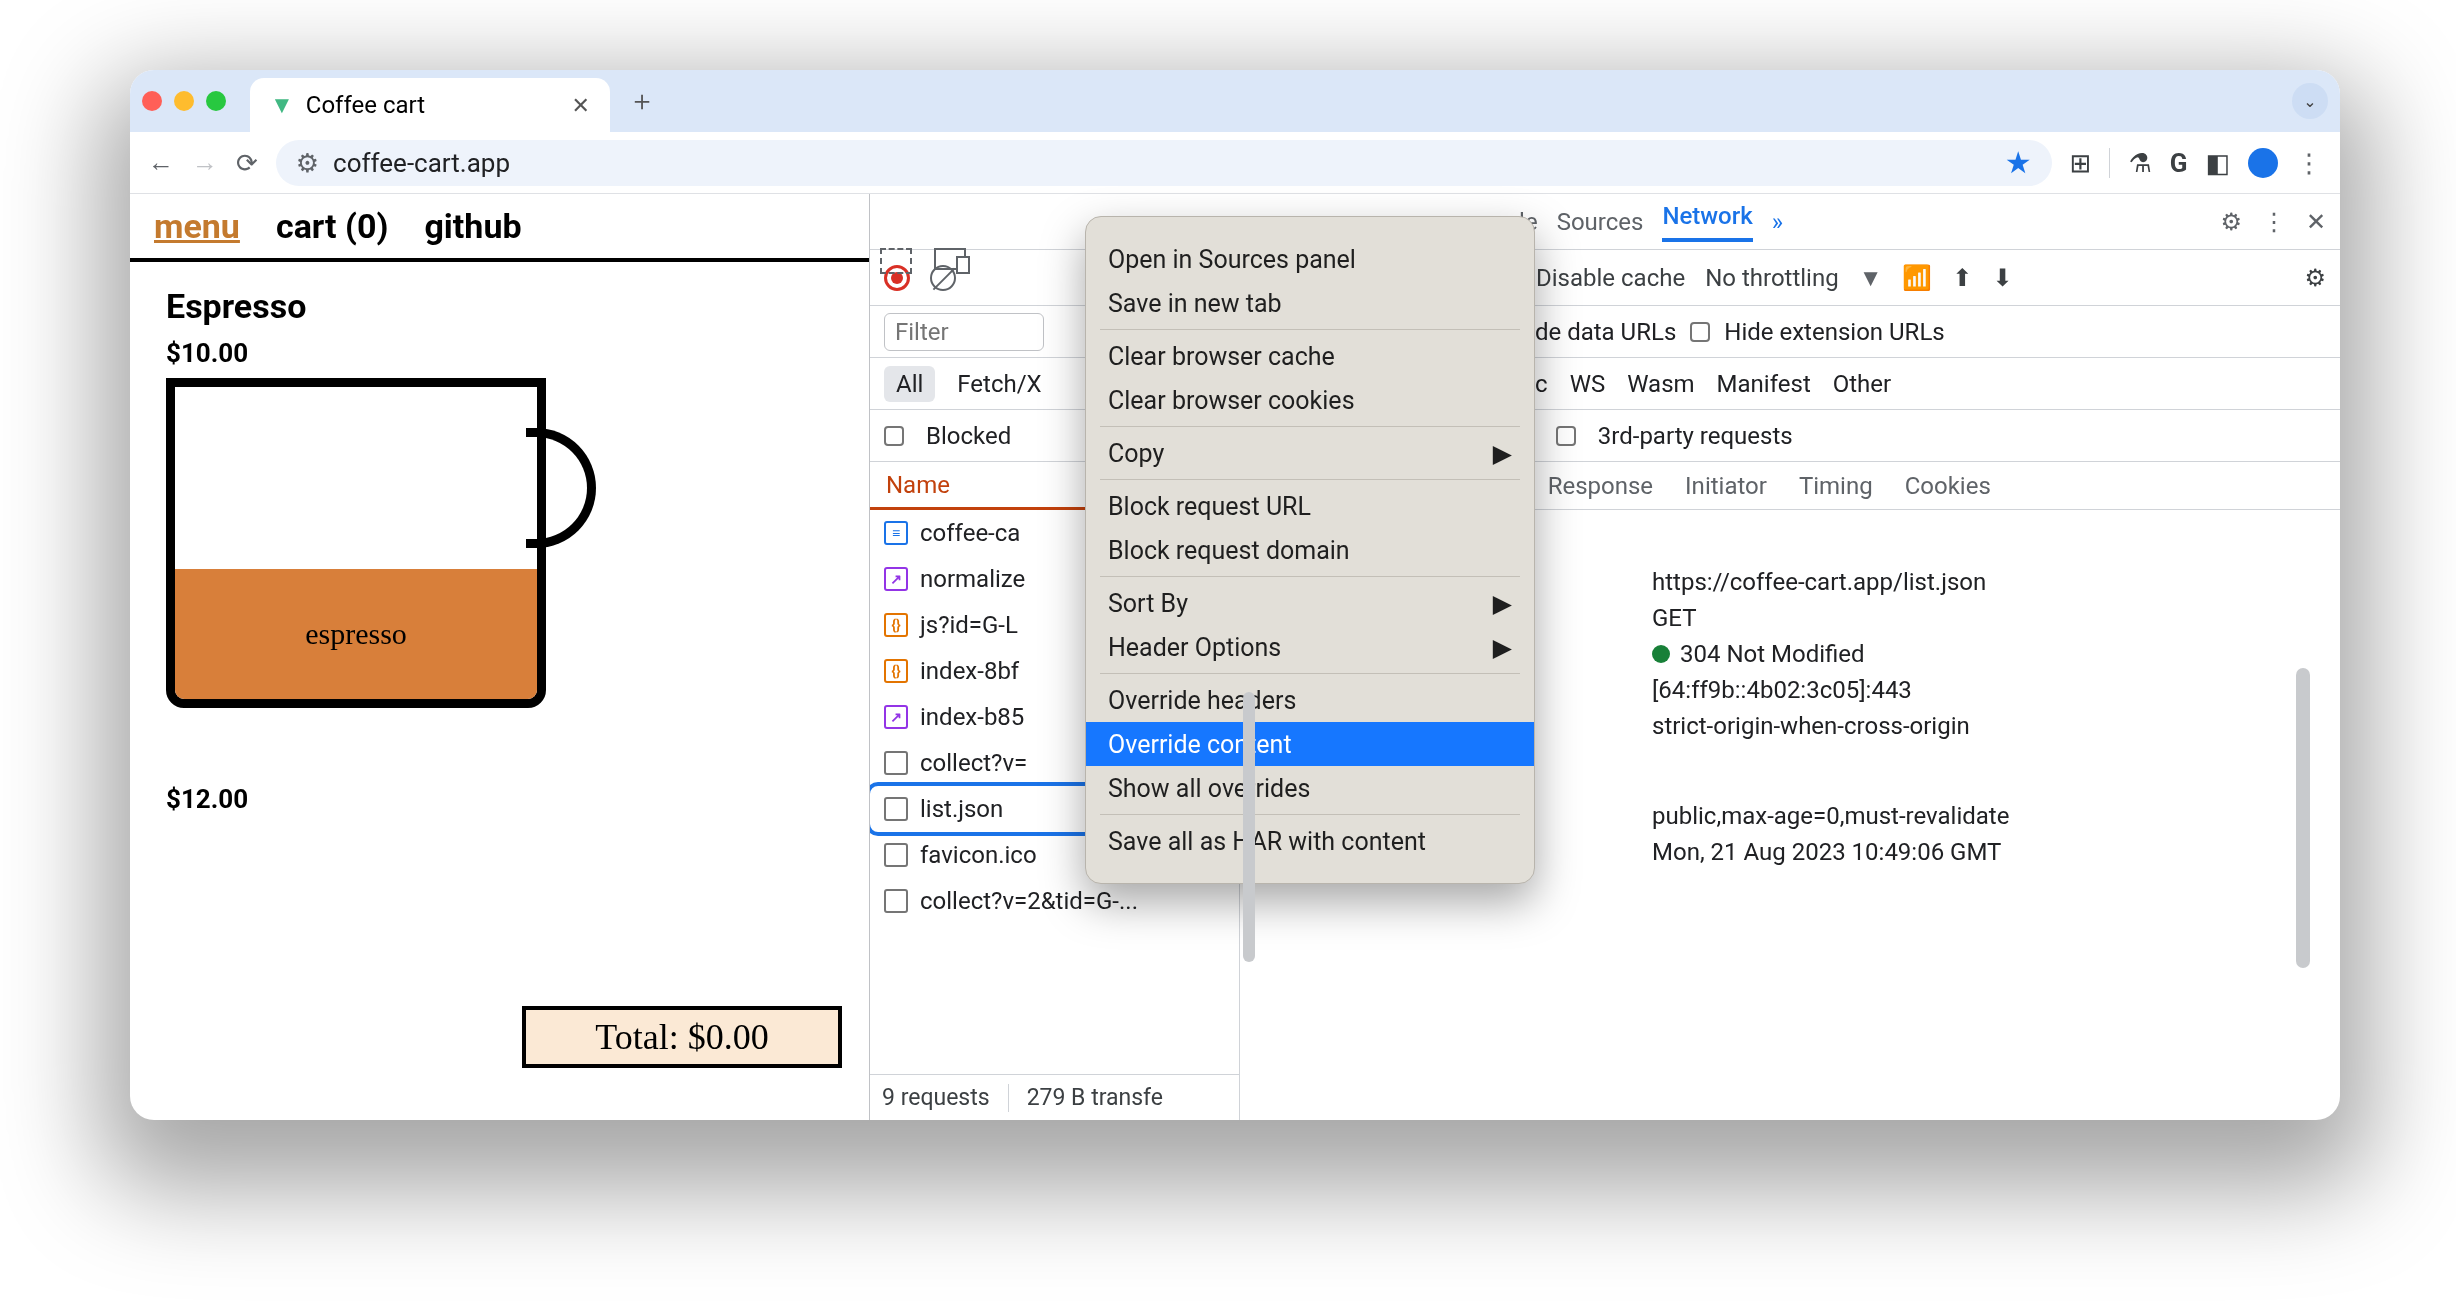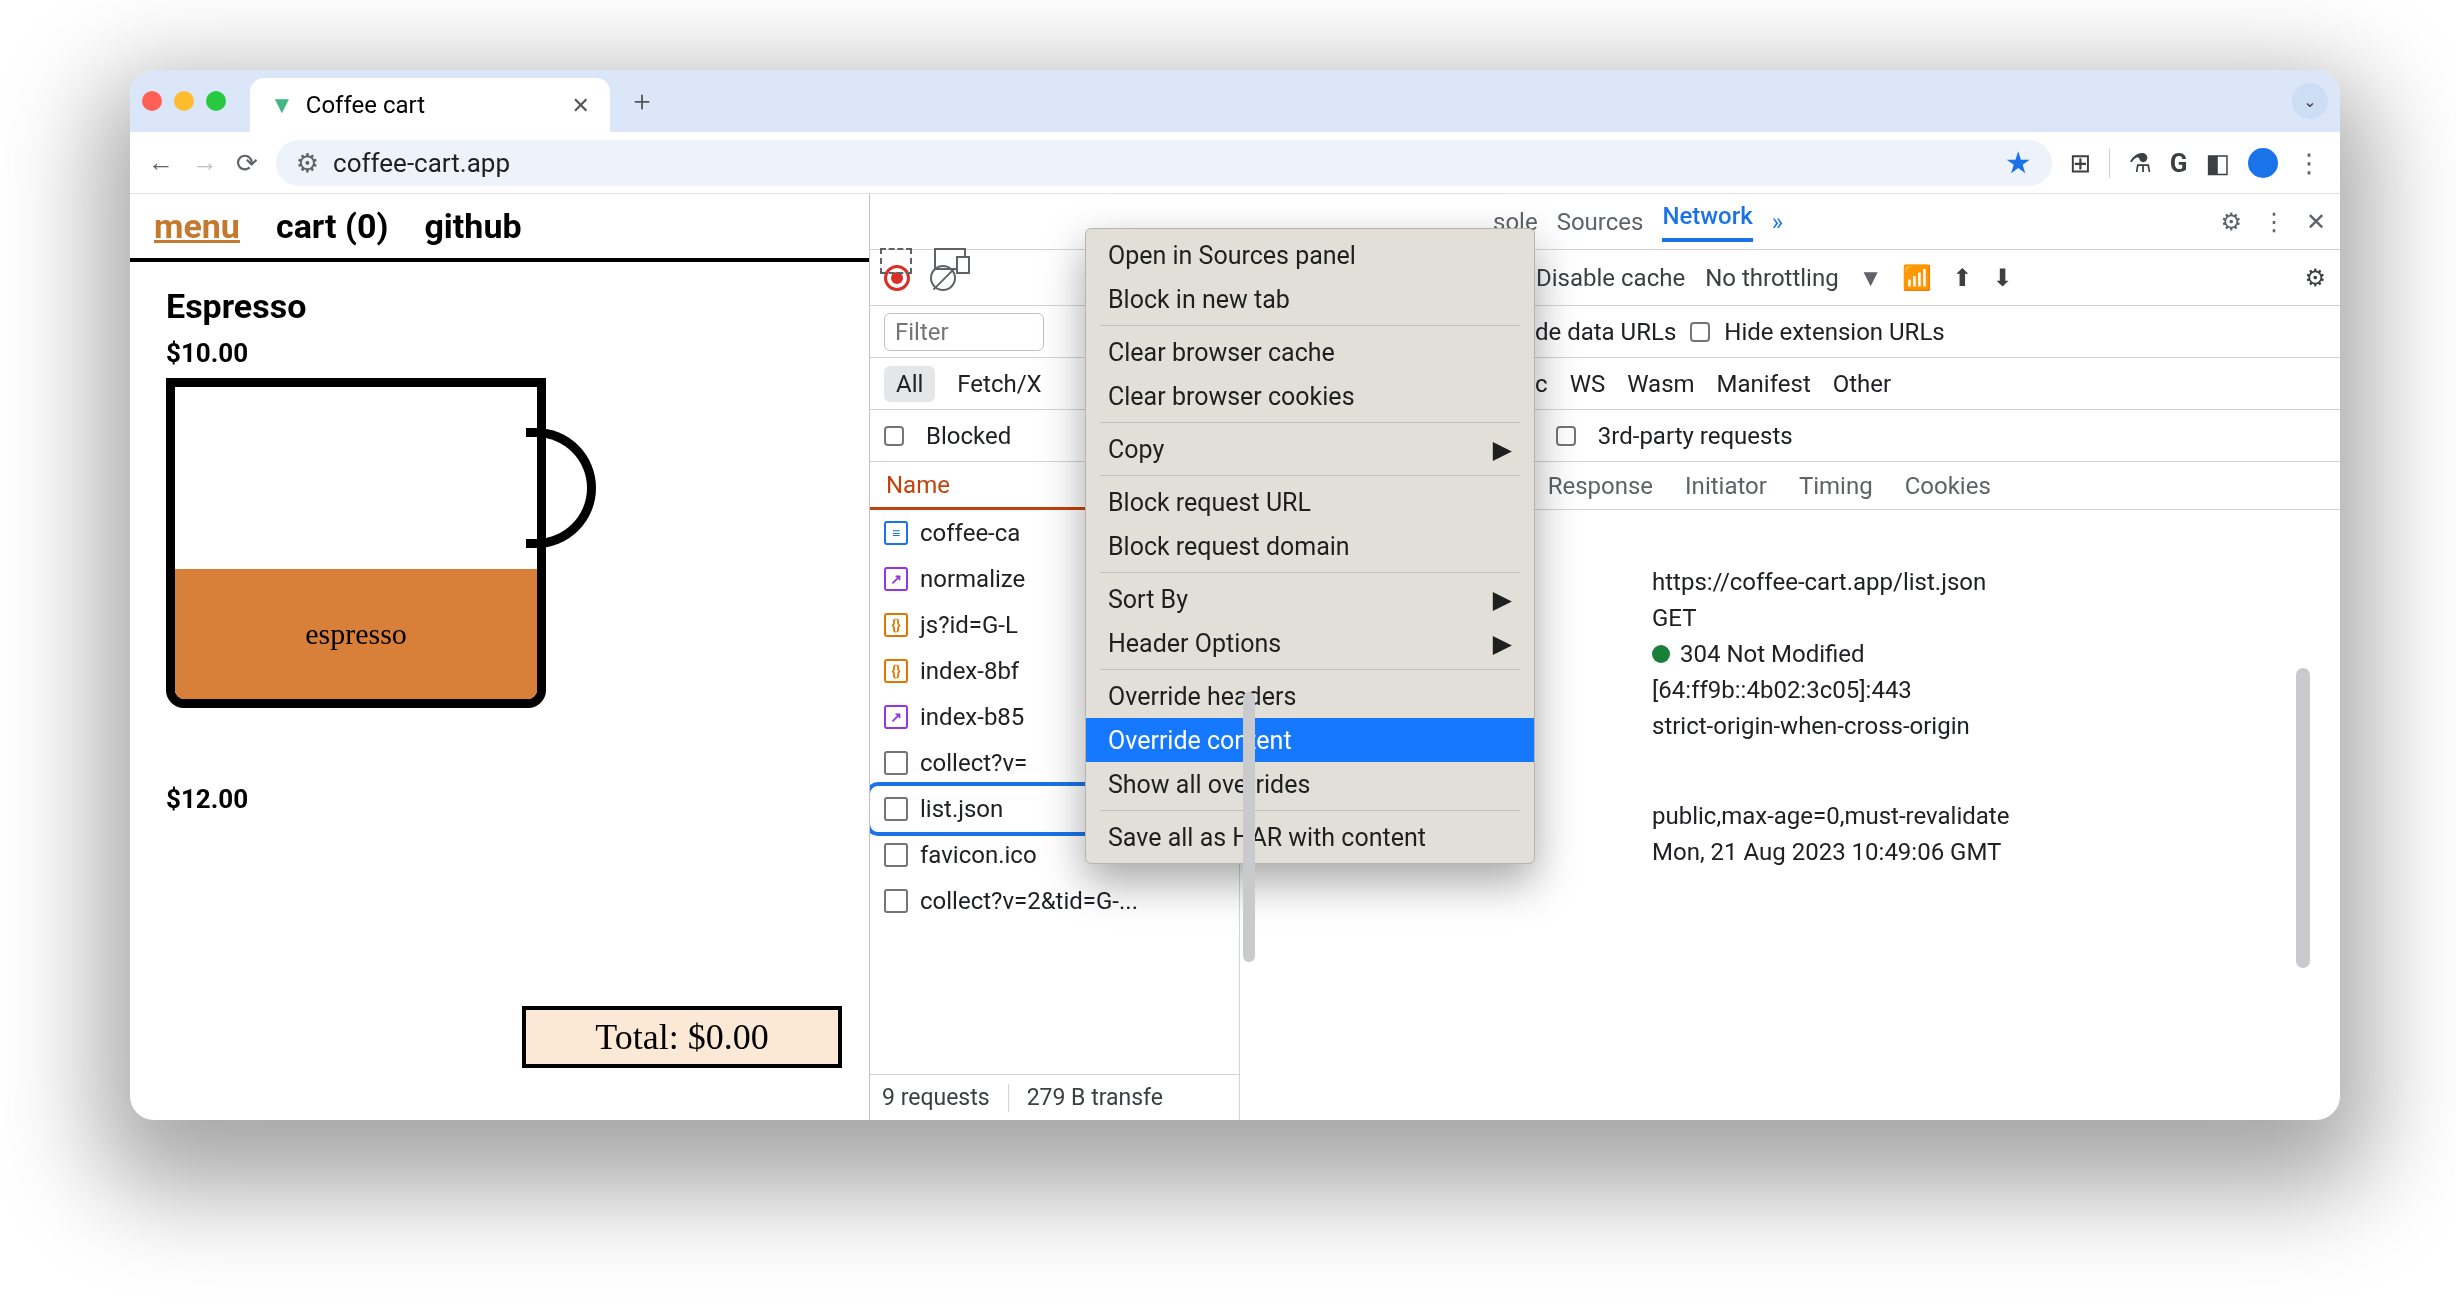--- a/index.html
+++ b/index.html
@@ -84,21 +84,21 @@
 .dettabs .active{ color:#202124; border-bottom:3px solid #9aa0a6; padding-bottom:6px;}
 .detbody { flex:1; overflow:auto; padding: 12px 18px; }
 .secthead { display:flex; align-items:center; gap:8px; color:#3c4043; margin: 8px 0 10px; }
 .tri::before{content:"▼"; font-size:16px; margin-right:4px; color:#5f6368;}
 .kv { display:flex; gap:30px; margin: 8px 0 8px 34px; }
 .kv .k{ width:330px; color:#3c4043; }
 .kv .v{ color:#202124; display:flex; align-items:center; gap:10px; }
 .status-dot{ width:18px; height:18px; border-radius:50%; background:#188038; display:inline-block; }
 
 
-.ctxmenu { position:absolute; left: 1085px; top:228px; width:450px; background:#e2dfd8; border:1px solid #b8b4ac; border-radius:6px; box-shadow: 0 18px 44px rgba(0,0,0,.35); padding:4px 0; font-size:25px; color:#1f1f1f; }
+.ctxmenu { position:absolute; left: 1085px; top:216px; width:450px; background:#e2dfd8; border:1px solid #b8b4ac; border-radius:16px; box-shadow: 0 18px 44px rgba(0,0,0,.35); padding:20px 0; font-size:25px; color:#1f1f1f; }
 .ctxitem { height:44px; display:flex; align-items:center; padding:0 22px; justify-content:space-between; }
 .ctxitem.sel { background:#1677ff; color:#fff; }
 .ctxsep { height:1px; background:#c3bfb7; margin:4px 14px; }
 
 .leftdevbtns { position:absolute; left:880px; top:248px; display:flex; gap:22px; }
 .leftdevbtns .btn{ width:32px; height:26px; border:2px dashed #5f6368; }
 .leftdevbtns .btn2{ width:32px; height:22px; border:2px solid #5f6368; position:relative; }
 .leftdevbtns .btn2::after{content:"";position:absolute;width:10px;height:14px;border:2px solid #5f6368;right:-6px;bottom:-6px;background:#fff;}
 
 .rightscroll { position:absolute; right:146px; top:668px; width:14px; height:300px; background:#c8cacd; border-radius:8px; }
@@ -327,21 +327,21 @@
 <div class="leftdevbtns">
   <div class="btn"></div>
   <div class="btn2"></div>
 </div>
 
 <div class="ctxmenu">
   <div class="ctxitem">
       <span>Open in Sources panel</span>
     </div>
   <div class="ctxitem">
-      <span>Block in new tab</span>
+      <span>Save in new tab</span>
     </div>
   <div class="ctxsep"></div>
   <div class="ctxitem">
       <span>Clear browser cache</span>
     </div>
   <div class="ctxitem">
       <span>Clear browser cookies</span>
     </div>
   <div class="ctxsep"></div>
   <div class="ctxitem">

